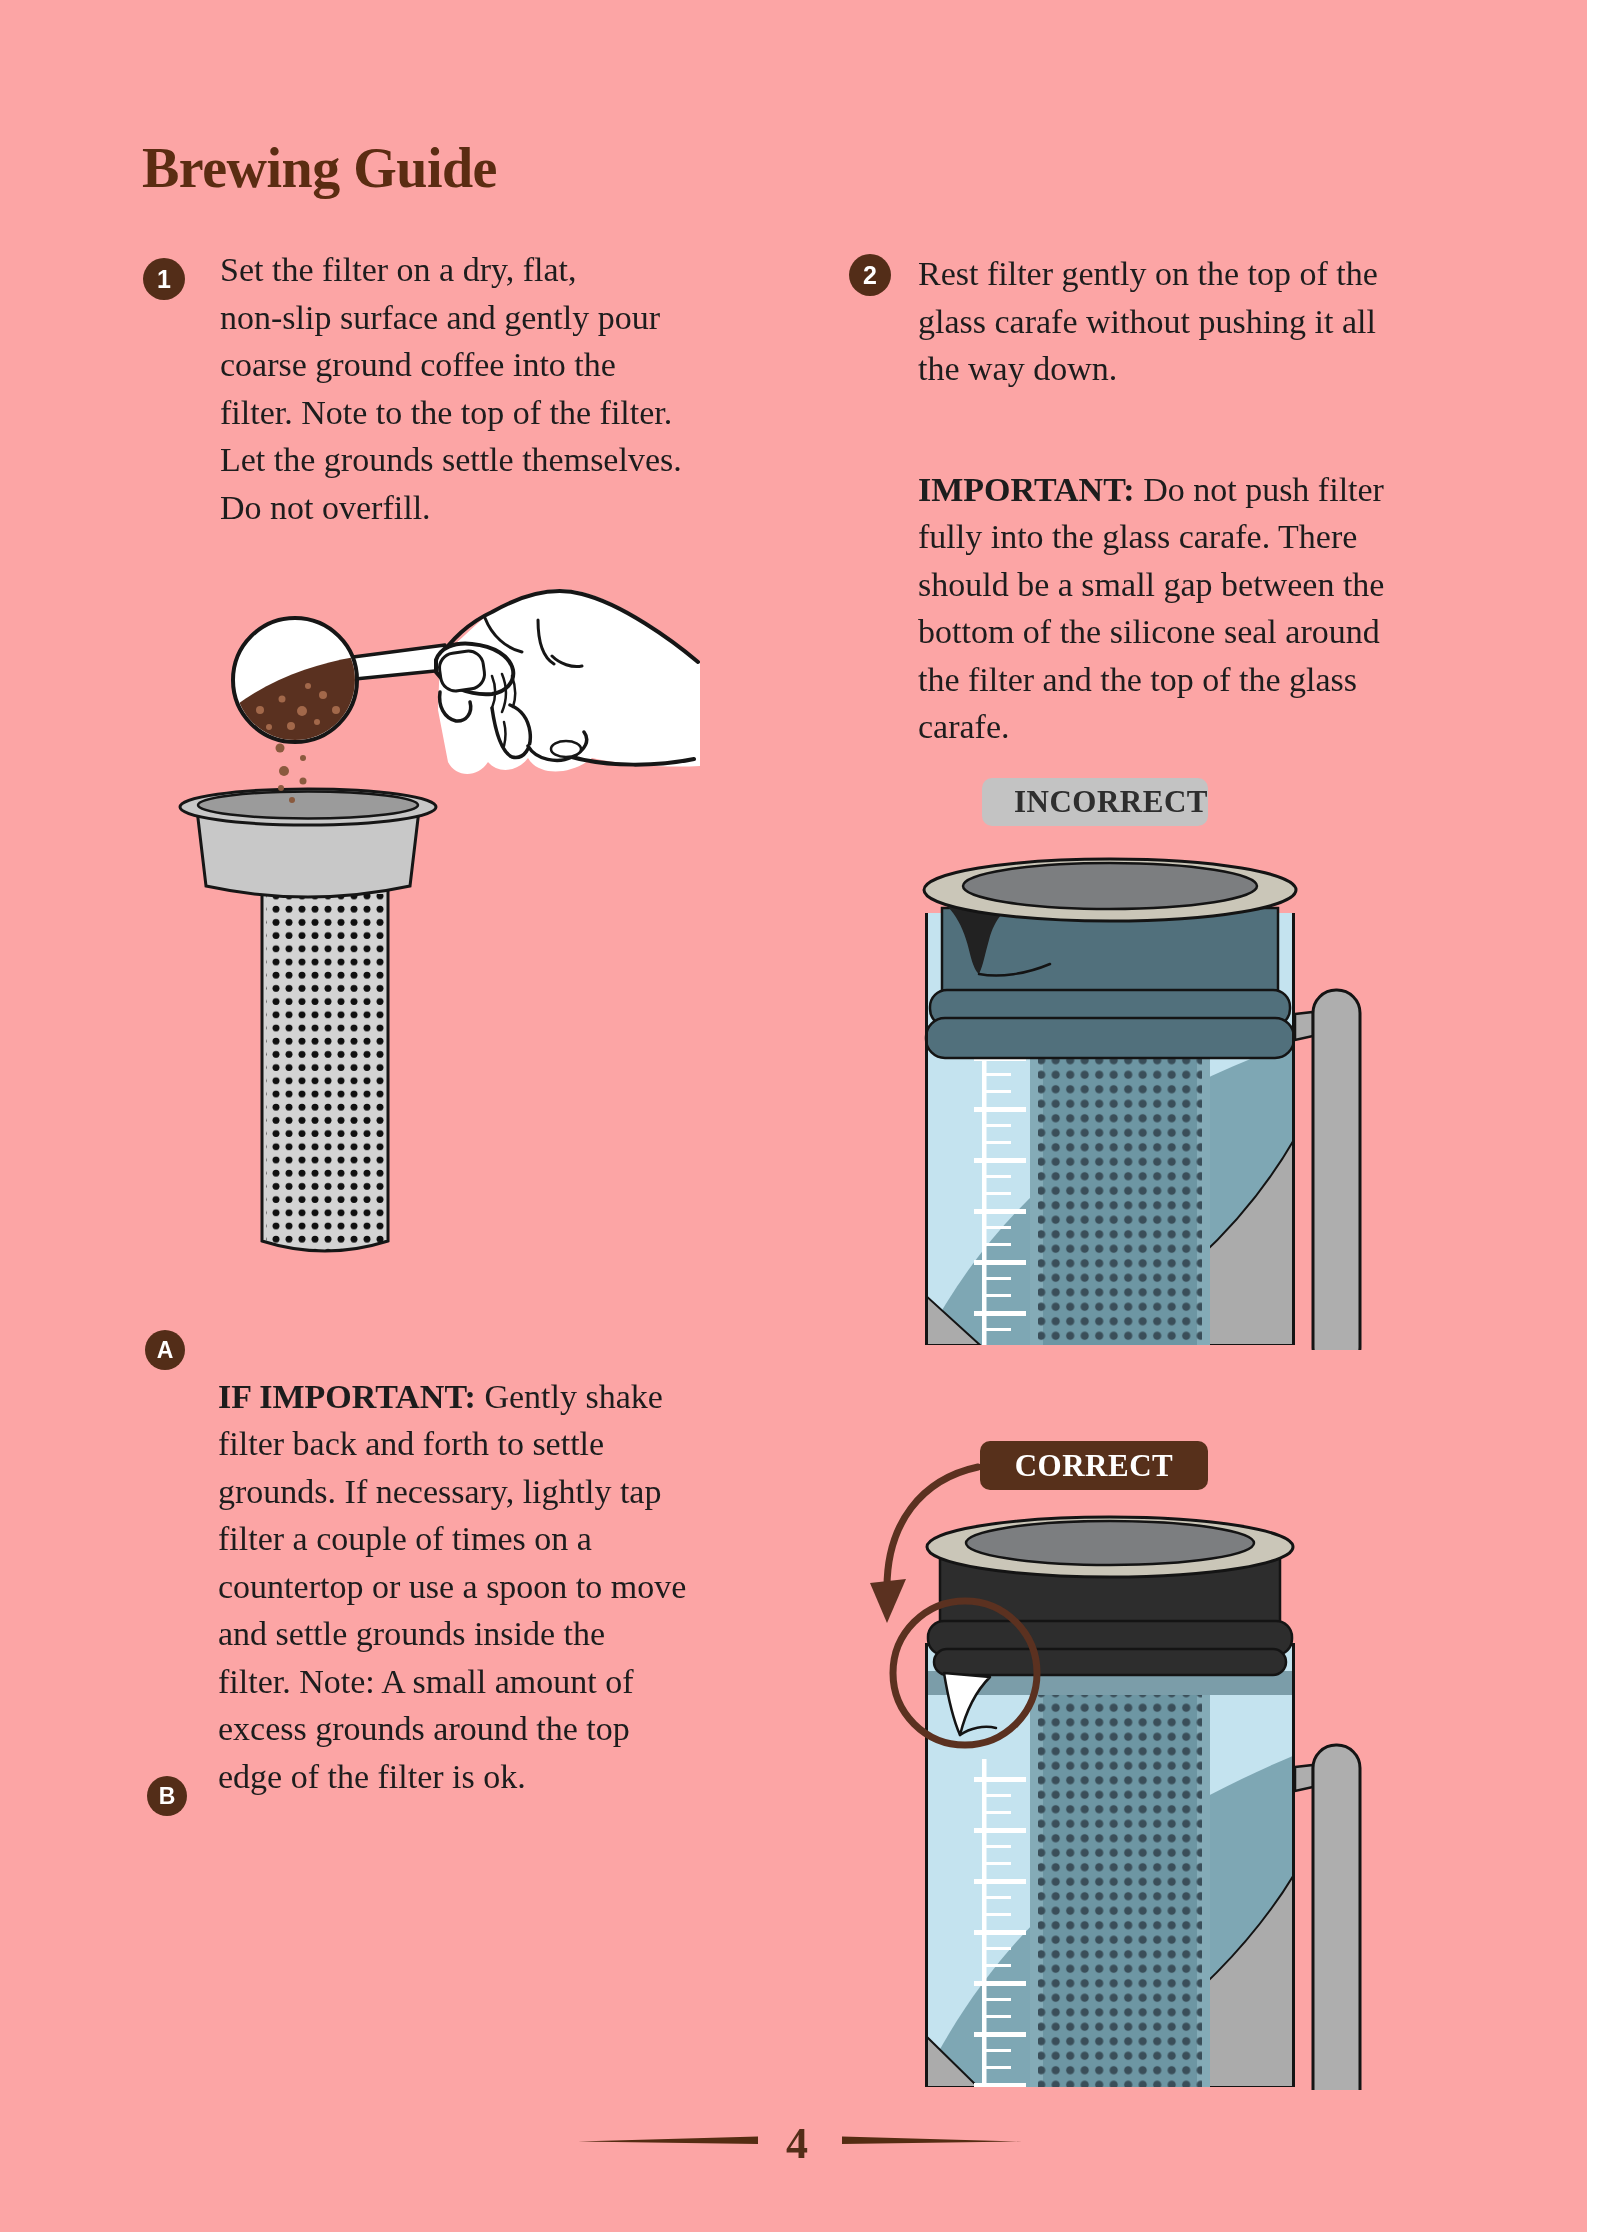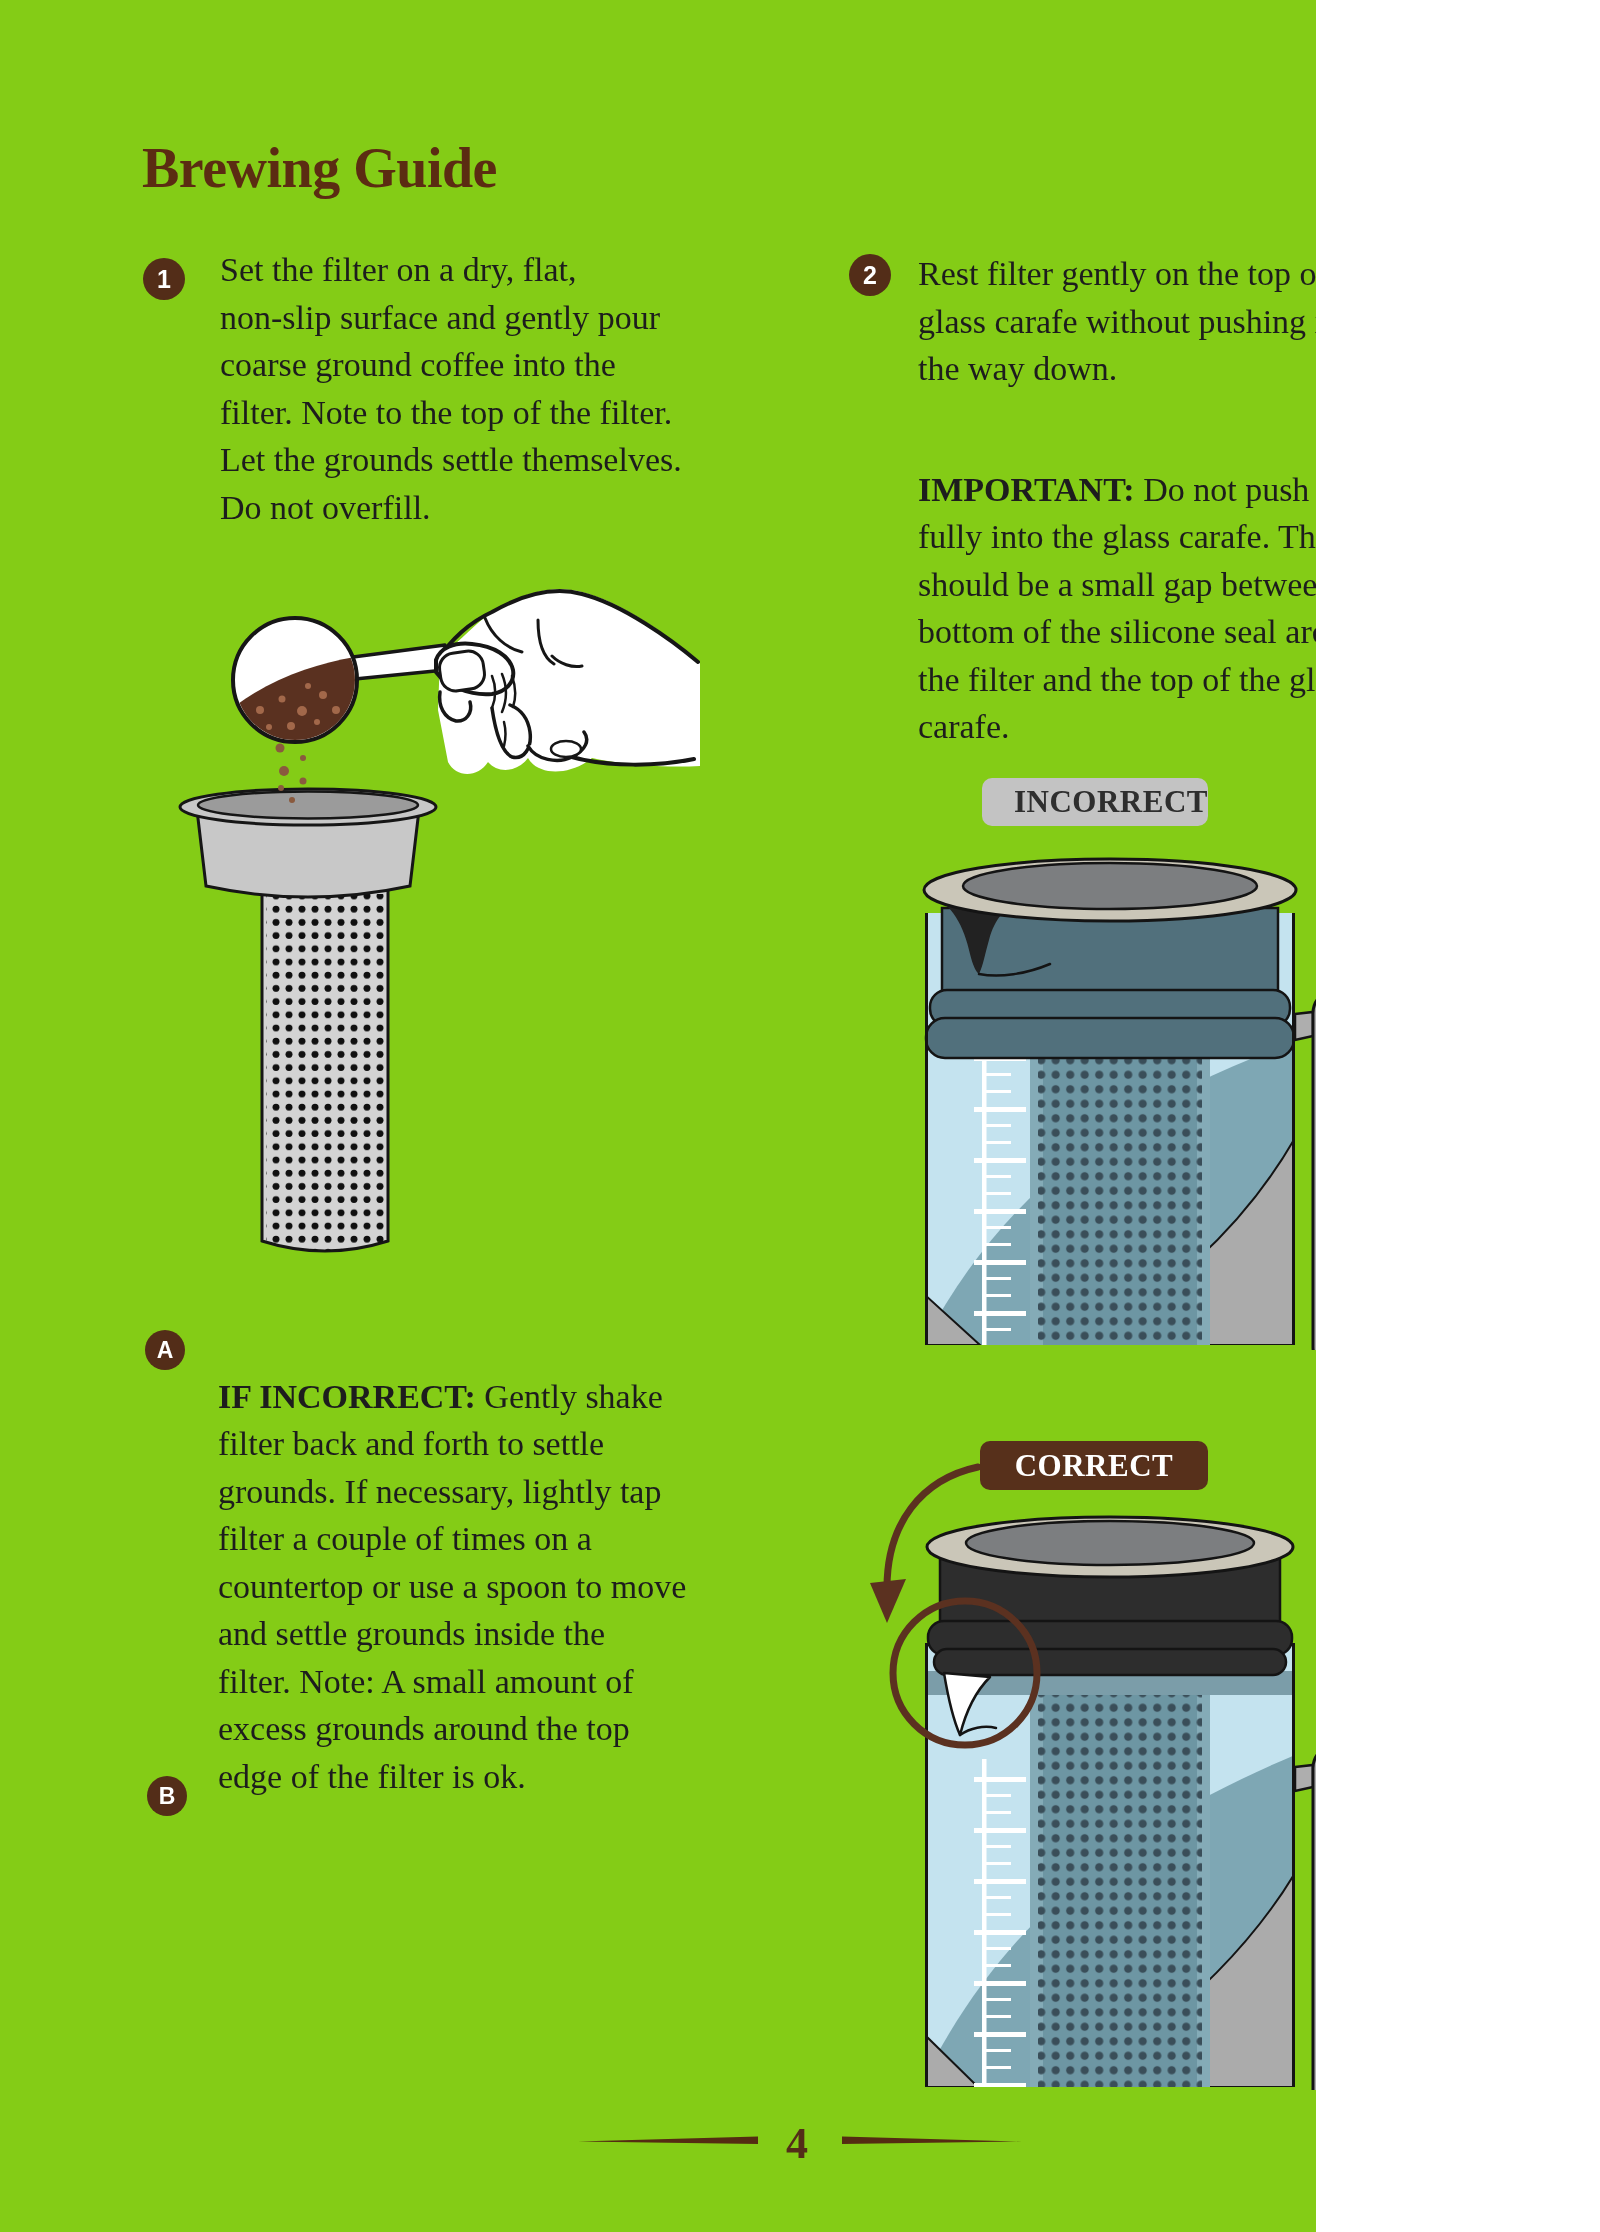--- a/index.html
+++ b/index.html
@@ -1,16 +1,16 @@
 <!DOCTYPE html>
 <html><head>
 <meta charset="utf-8">
 <style>
   html,body{margin:0;padding:0;background:#fff;}
-  .page{position:relative;width:1316px;height:2232px;background:#84cc16;overflow:hidden;
+  .page{position:relative;width:1587px;height:2232px;background:#fca5a5;overflow:hidden;
         font-family:"Liberation Serif",serif;color:#1d1d1d;}
   .abs{position:absolute;}
   .title{font-weight:bold;font-size:56px;line-height:1;letter-spacing:-.5px;color:#5b2c12;}
   .txt{font-size:34px;line-height:47.5px;white-space:pre-line;}
   .txt b{font-weight:bold;}
   .badge{width:42px;height:42px;border-radius:50%;background:#532d18;color:#fff;
          font-family:"Liberation Sans",sans-serif;font-weight:bold;font-size:25px;
          display:flex;align-items:center;justify-content:center;}
   .badge.sm{width:40px;height:40px;font-size:23px;}
   .figlabel{display:flex;align-items:center;justify-content:center;border-radius:10px;
@@ -121,21 +121,21 @@
       <rect x="300" y="92" width="44" height="38" rx="15" fill="#ffffff" stroke="#161616" stroke-width="3" transform="rotate(-8 322 111)"></rect>
       <path d="M300 132 C298 146 304 158 316 161 C326 162 333 153 330 142" fill="#ffffff" stroke="#161616" stroke-width="3.5" stroke-linecap="round"></path>
       <path d="M352 116 C356 126 356 138 352 148 M362 114 C367 126 367 140 362 152 M372 116 C376 127 376 138 373 147" fill="none" stroke="#161616" stroke-width="2.5" stroke-linecap="round"></path>
     </g>
   </svg>
 
   <div class="abs badge sm" style="left:145px;top:1330px;">
     <span>A</span>
   </div>
   <div class="abs txt" style="left:218px;top:1325px;width:560px;">
-    <b>IF INCORRECT:</b><span> Gently shake
+    <b>IF IMPORTANT:</b><span> Gently shake
 filter back and forth to settle
 grounds. If necessary, lightly tap
 filter a couple of times on a
 countertop or use a spoon to move
 and settle grounds inside the
 filter. Note: A small amount of
 excess grounds around the top
 edge of the filter is ok.</span>
   </div>
 

